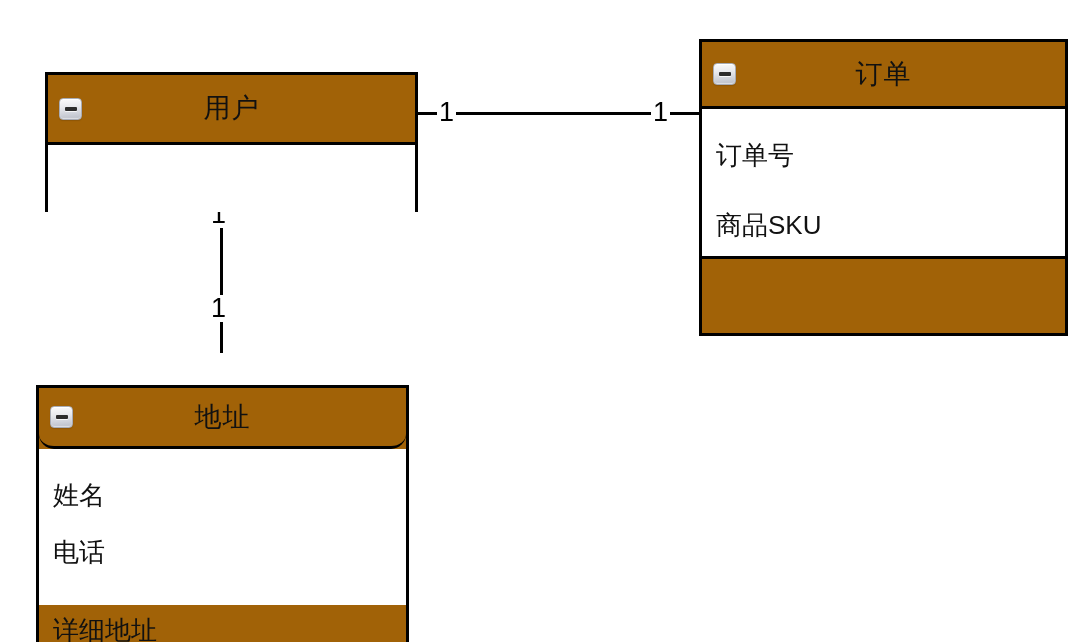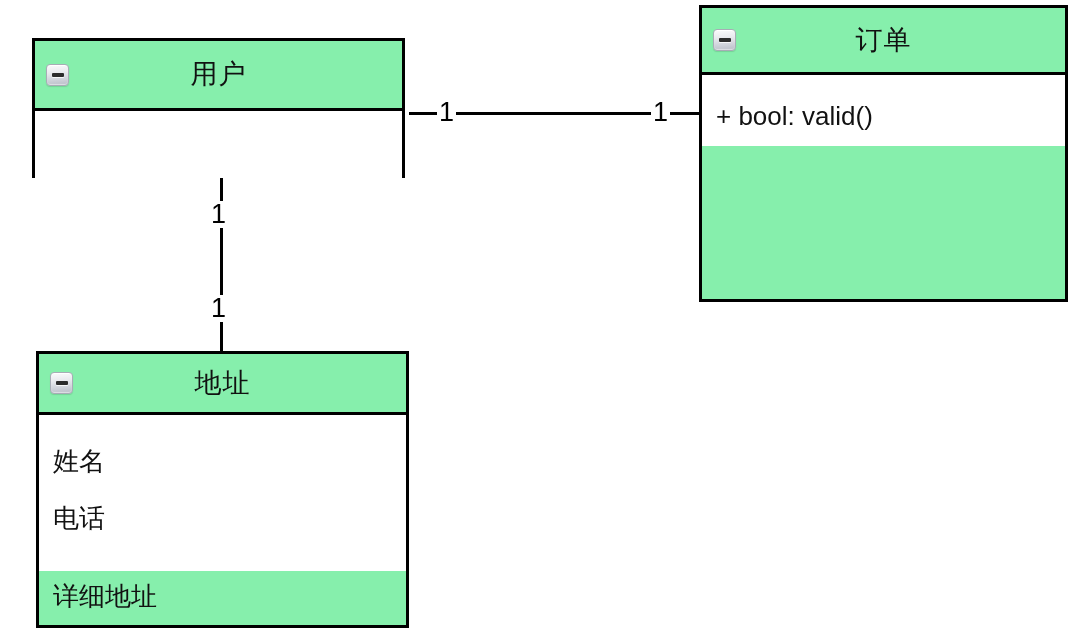--- a/index.html
+++ b/index.html
@@ -18,22 +18,23 @@
     height: 642px;
     background: #ffffff;
     overflow: hidden;
   }
 
   
   .uml-class {
     position: absolute;
     box-sizing: border-box;
     border: 3px solid #000000;
-    background: #86efac;
+    background: #a16207;
     z-index: 3;
+    margin-top: 34px;
   }
   .uml-header {
     position: relative;
     box-sizing: border-box;
     width: 100%;
     border-bottom: 3px solid #000000;
     display: flex;
     align-items: center;
     justify-content: center;
   }
@@ -117,40 +118,41 @@
 <div id="canvas">
 
   <div class="edge-line horizontal" style="left:409px; top:112px; width:292px;"></div>
   <div class="multiplicity" style="left:437px; top:99px;">1</div>
   <div class="multiplicity" style="left:651px; top:99px;">1</div>
 
   <div class="edge-line vertical" style="left:220px; top:178px; height:175px;"></div>
   <div class="multiplicity" style="left:209px; top:201px;">1</div>
   <div class="multiplicity" style="left:209px; top:295px;">1</div>
 
-  <div class="uml-class" style="left:32px; top:38px; width:373px; height:140px;text-align:center;">
+  <div class="uml-class" style="left:45px; top:38px; width:373px; height:140px;text-align:center;">
     <div class="uml-header" style="height:70px;">
       <span class="collapse-icon"></span>
       <span class="uml-title">用户</span>
     </div>
     <div class="uml-compartment" style="height:67px;"></div>
   </div>
 
   <div class="uml-class" style="left:699px; top:5px; width:369px; height:297px;">
     <div class="uml-header" style="height:67px;">
       <span class="collapse-icon"></span>
       <span class="uml-title">订单</span>
     </div>
-    <div class="uml-compartment" style="height:71px;">
-      <span class="uml-member" style="top:28px;">+ bool: valid()</span>
+    <div class="uml-compartment divided" style="height:150px;">
+      <span class="uml-member" style="top:33px;">订单号</span>
+      <span class="uml-member" style="top:103px;">商品SKU</span>
     </div>
   </div>
 
   <div class="uml-class" style="left:36px; top:351px; width:373px; height:277px;">
-    <div class="uml-header" style="height:61px;">
+    <div class="uml-header" style="height:61px;border-radius:15px;">
       <span class="collapse-icon"></span>
       <span class="uml-title">地址</span>
     </div>
     <div class="uml-compartment" style="height:156px;">
       <span class="uml-member" style="top:33px;">姓名</span>
       <span class="uml-member" style="top:90px;">电话</span>
       <span class="uml-member" style="top:168px;">详细地址</span>
     </div>
   </div>
 

